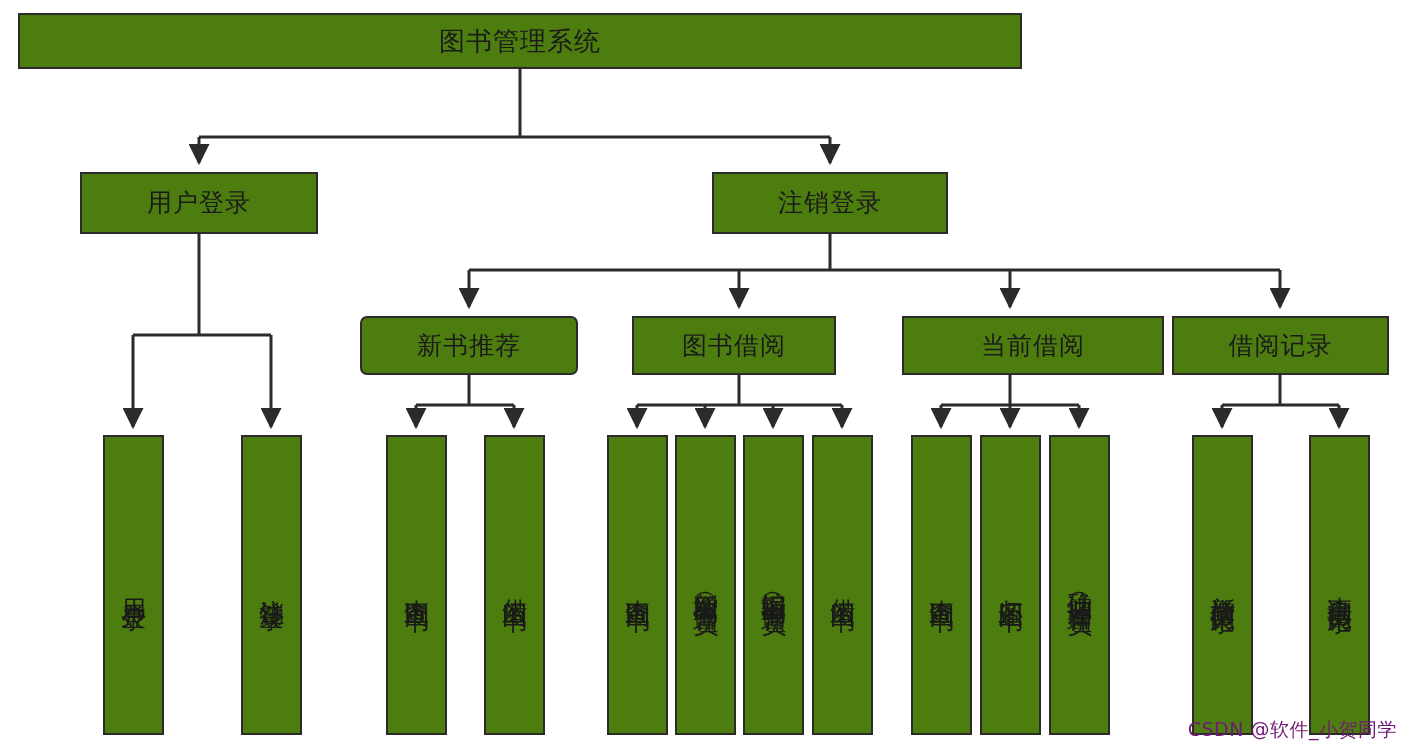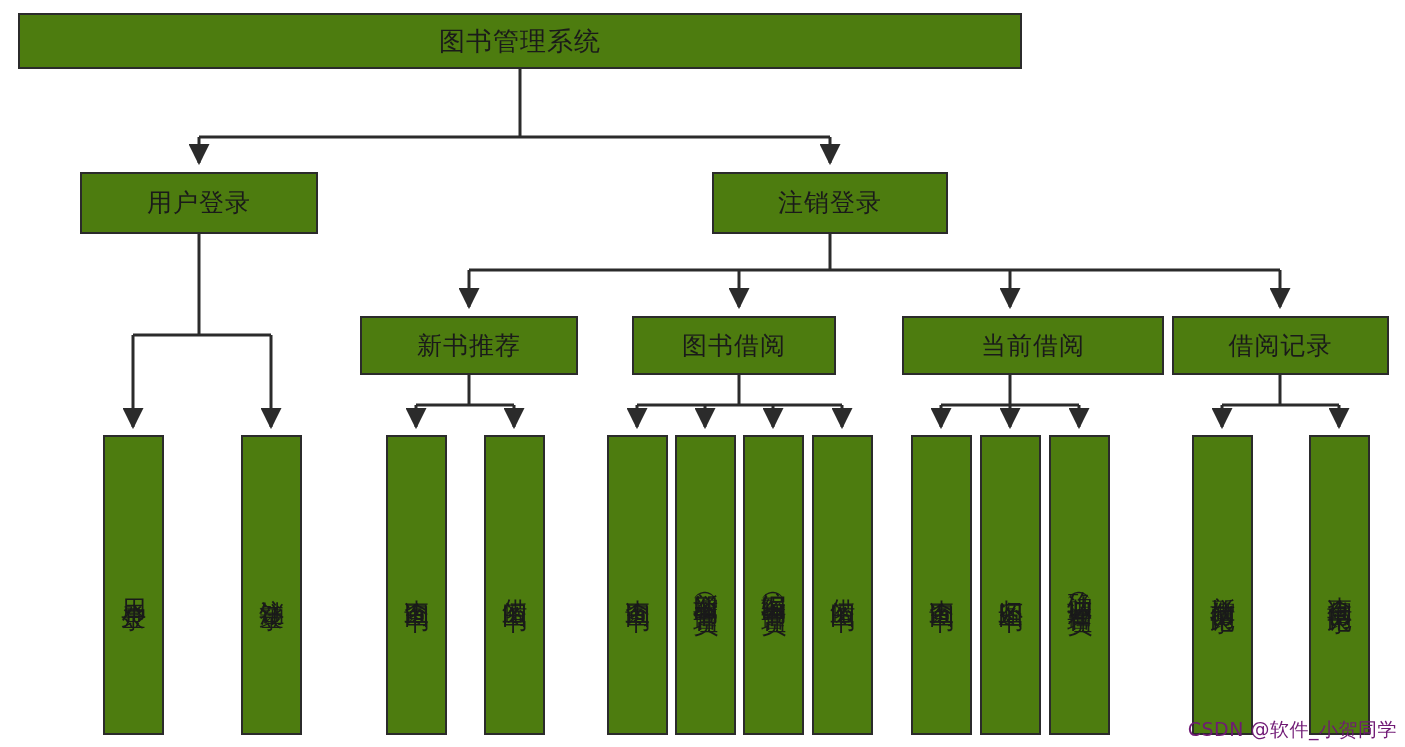--- a/index.html
+++ b/index.html
@@ -135,21 +135,21 @@
   </div>
 
   <div class="node-box node-h" style="left:80px; top:172px; width:238px; height:62px;">
     <span class="node-label">用户登录</span>
   </div>
 
   <div class="node-box node-h" style="left:712px; top:172px; width:236px; height:62px;">
     <span class="node-label">注销登录</span>
   </div>
 
-  <div class="node-box node-h" style="left:360px; top:316px; width:218px; height:59px;">
+  <div class="node-box node-h" style="left:360px; top:316px; width:218px; height:59px;border-radius:7px;">
     <span class="node-label">新书推荐</span>
   </div>
 
   <div class="node-box node-h" style="left:632px; top:316px; width:204px; height:59px;">
     <span class="node-label">图书借阅</span>
   </div>
 
   <div class="node-box node-h" style="left:902px; top:316px; width:262px; height:59px;">
     <span class="node-label">当前借阅</span>
   </div>

